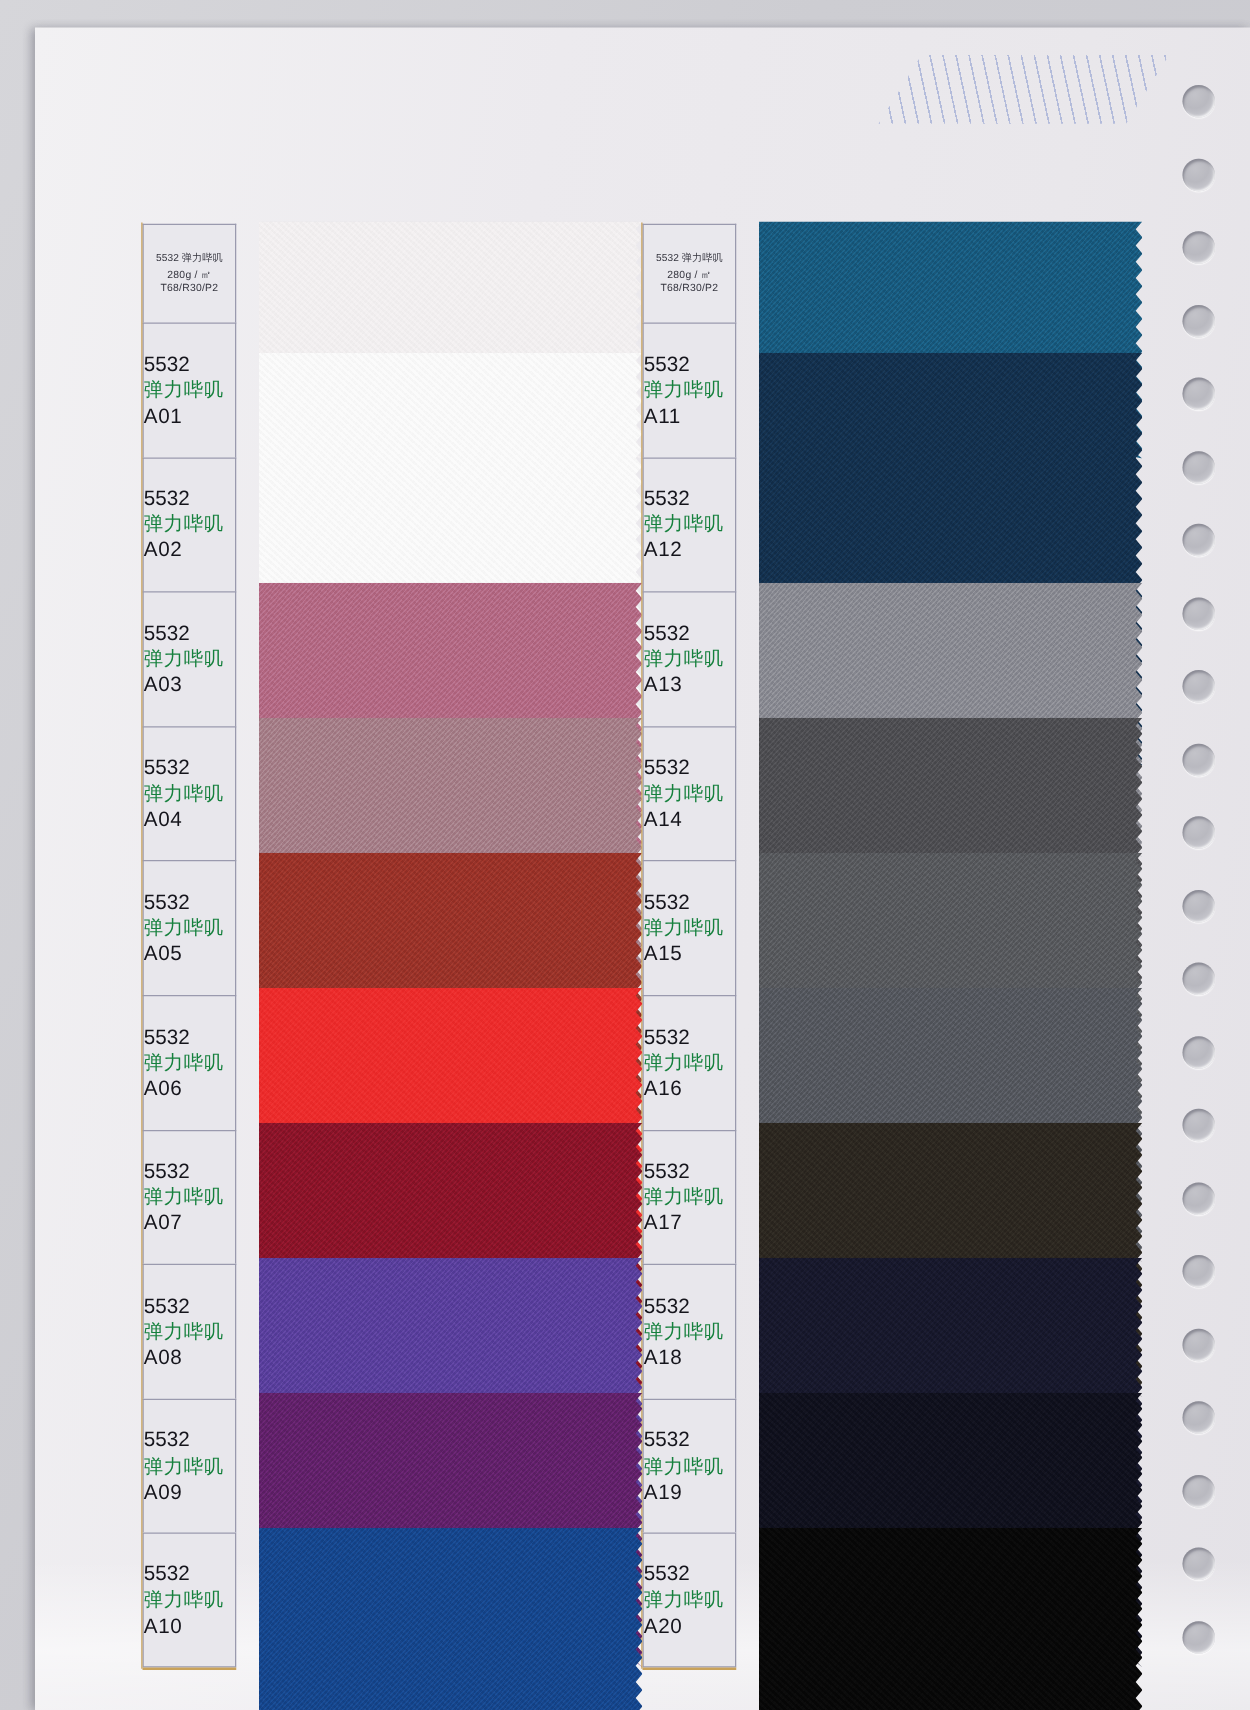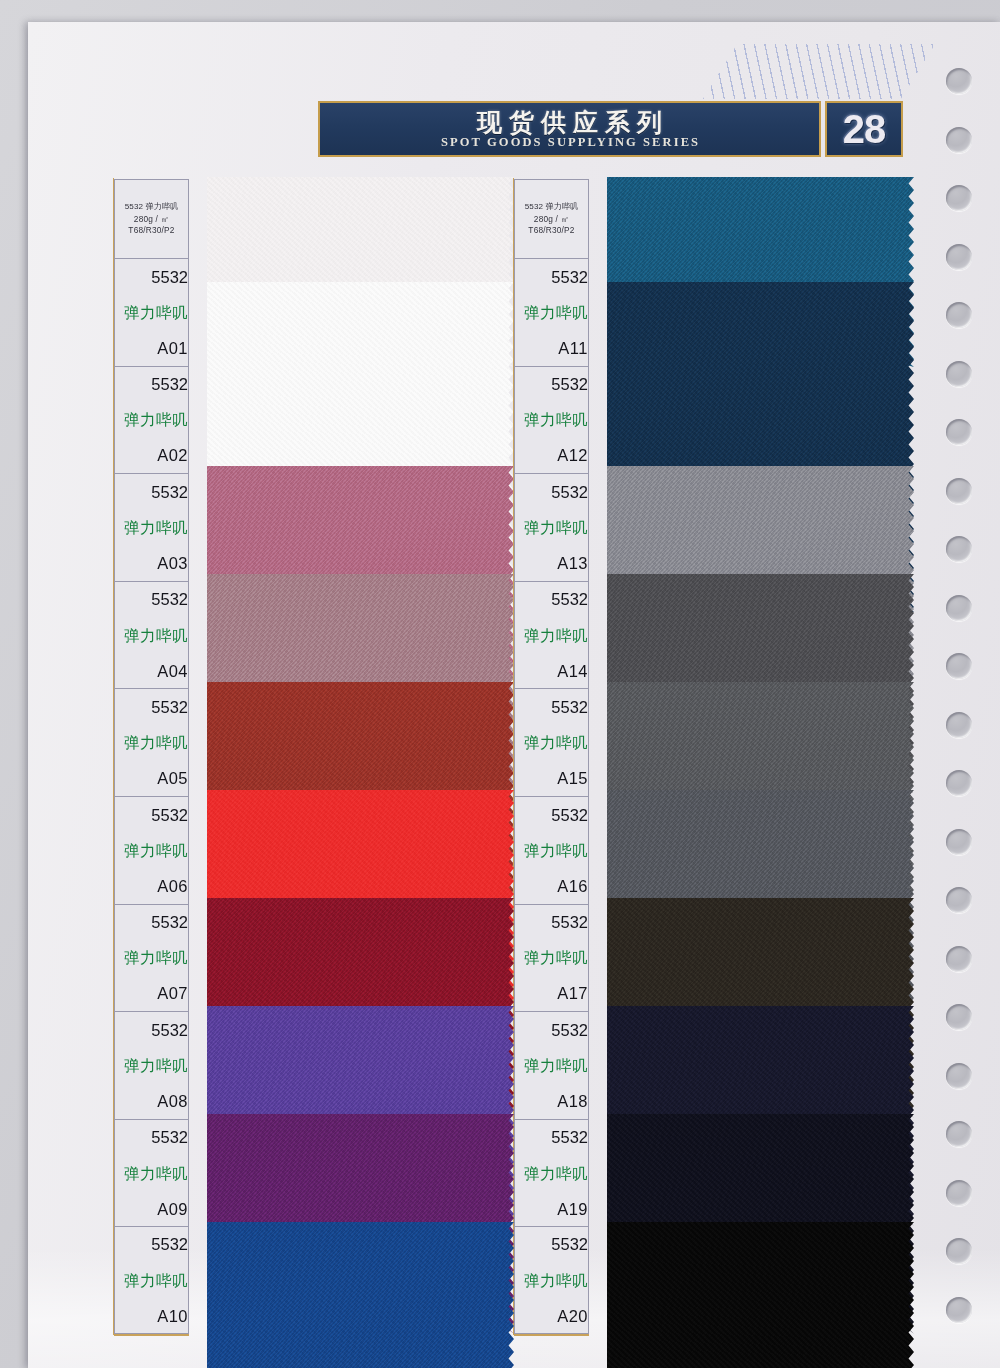--- a/index.html
+++ b/index.html
@@ -183,23 +183,23 @@
   .spec-line.wide { letter-spacing: .1px; font-size: 8.1px; }
 
   .label-cell {
     height: 107.6px;
     background: #e8e7ec;
     border: 1px solid #9a9aae;
     border-top: 1px solid #9a9aae;
     border-bottom: none;
     display: flex;
     flex-direction: column;
-    align-items: flex-end;
+    align-items: flex-start;
     justify-content: center;
-    gap: 18px;
+    gap: 3px;
     position: relative;
   }
   .label-cell:last-child { border-bottom: 1px solid #9a9aae; }
   
   .label-stack::before {
     content: "";
     position: absolute;
     left: -1.5px; top: -1px; bottom: -1px;
     width: 1.5px;
     background: #c9a25a;
@@ -248,29 +248,20 @@
 </style>
 </head>
 <body>
 
 <div id="backdrop"></div>
 
 <div id="page">
 
   <div id="hatch"></div>
 
-  <div id="header">
-    <div id="title-band" class="band">
-      <div id="title-cn">现货供应系列</div>
-      <div id="title-en">SPOT GOODS SUPPLYING SERIES</div>
-    </div>
-    <div id="page-number-box" class="band">
-      <span id="page-number">28</span>
-    </div>
-  </div>
 
   <div id="grid">
       <div class="column">
         <div class="swatch-stack">
           <div class="swatch" style="top: -2px; height: 190px; z-index: 1; background-color: rgb(244, 241, 242); clip-path: polygon(0% 0%, 100% 0%, 98.221% 3.421%, 100% 6.842%, 98.221% 10.263%, 100% 13.684%, 98.221% 17.105%, 100% 20.526%, 98.221% 23.947%, 100% 27.368%, 98.221% 30.789%, 100% 34.211%, 98.221% 37.632%, 100% 41.053%, 98.221% 44.474%, 100% 47.895%, 98.221% 51.316%, 100% 54.737%, 98.221% 58.158%, 100% 61.579%, 98.221% 65%, 100% 68.421%, 98.221% 71.842%, 100% 75.263%, 98.221% 78.684%, 100% 82.105%, 98.221% 85.526%, 100% 88.947%, 98.221% 92.368%, 100% 95.789%, 98.221% 99.211%, 100% 100%, 97.883% 97.126%, 95.765% 100%, 93.648% 97.126%, 91.531% 100%, 89.414% 97.126%, 87.296% 100%, 85.179% 97.126%, 83.062% 100%, 80.945% 97.126%, 78.827% 100%, 76.71% 97.126%, 74.593% 100%, 72.476% 97.126%, 70.358% 100%, 68.241% 97.126%, 66.124% 100%, 64.007% 97.126%, 61.889% 100%, 59.772% 97.126%, 57.655% 100%, 55.537% 97.126%, 53.42% 100%, 51.303% 97.126%, 49.186% 100%, 47.068% 97.126%, 44.951% 100%, 42.834% 97.126%, 40.717% 100%, 38.599% 97.126%, 36.482% 100%, 34.365% 97.126%, 32.248% 100%, 30.13% 97.126%, 28.013% 100%, 25.896% 97.126%, 23.779% 100%, 21.661% 97.126%, 19.544% 100%, 17.427% 97.126%, 15.309% 100%, 13.192% 97.126%, 11.075% 100%, 8.958% 97.126%, 6.84% 100%, 4.723% 97.126%, 2.606% 100%, 0.489% 97.126%, 0% 100%, 0% 0%);"></div>
           <div class="swatch" style="top: 103px; height: 330px; z-index: 2; background-color: rgb(251, 251, 251); clip-path: polygon(0% 0%, 100% 0%, 98.221% 1.97%, 100% 3.939%, 98.221% 5.909%, 100% 7.879%, 98.221% 9.848%, 100% 11.818%, 98.221% 13.788%, 100% 15.758%, 98.221% 17.727%, 100% 19.697%, 98.221% 21.667%, 100% 23.636%, 98.221% 25.606%, 100% 27.576%, 98.221% 29.545%, 100% 31.515%, 98.221% 33.485%, 100% 35.455%, 98.221% 37.424%, 100% 39.394%, 98.221% 41.364%, 100% 43.333%, 98.221% 45.303%, 100% 47.273%, 98.221% 49.242%, 100% 51.212%, 98.221% 53.182%, 100% 55.152%, 98.221% 57.121%, 100% 59.091%, 98.221% 61.061%, 100% 63.03%, 98.221% 65%, 100% 66.97%, 98.221% 68.939%, 100% 70.909%, 98.221% 72.879%, 100% 74.848%, 98.221% 76.818%, 100% 78.788%, 98.221% 80.758%, 100% 82.727%, 98.221% 84.697%, 100% 86.667%, 98.221% 88.636%, 100% 90.606%, 98.221% 92.576%, 100% 94.545%, 98.221% 96.515%, 100% 98.485%, 98.221% 100%, 100% 100%, 97.883% 98.345%, 95.765% 100%, 93.648% 98.345%, 91.531% 100%, 89.414% 98.345%, 87.296% 100%, 85.179% 98.345%, 83.062% 100%, 80.945% 98.345%, 78.827% 100%, 76.71% 98.345%, 74.593% 100%, 72.476% 98.345%, 70.358% 100%, 68.241% 98.345%, 66.124% 100%, 64.007% 98.345%, 61.889% 100%, 59.772% 98.345%, 57.655% 100%, 55.537% 98.345%, 53.42% 100%, 51.303% 98.345%, 49.186% 100%, 47.068% 98.345%, 44.951% 100%, 42.834% 98.345%, 40.717% 100%, 38.599% 98.345%, 36.482% 100%, 34.365% 98.345%, 32.248% 100%, 30.13% 98.345%, 28.013% 100%, 25.896% 98.345%, 23.779% 100%, 21.661% 98.345%, 19.544% 100%, 17.427% 98.345%, 15.309% 100%, 13.192% 98.345%, 11.075% 100%, 8.958% 98.345%, 6.84% 100%, 4.723% 98.345%, 2.606% 100%, 0.489% 98.345%, 0% 100%, 0% 0%);"></div>
           <div class="swatch" style="top: 287px; height: 220px; z-index: 3; background-color: rgb(181, 107, 134); clip-path: polygon(0% 0%, 100% 0%, 98.221% 2.955%, 100% 5.909%, 98.221% 8.864%, 100% 11.818%, 98.221% 14.773%, 100% 17.727%, 98.221% 20.682%, 100% 23.636%, 98.221% 26.591%, 100% 29.545%, 98.221% 32.5%, 100% 35.455%, 98.221% 38.409%, 100% 41.364%, 98.221% 44.318%, 100% 47.273%, 98.221% 50.227%, 100% 53.182%, 98.221% 56.136%, 100% 59.091%, 98.221% 62.045%, 100% 65%, 98.221% 67.955%, 100% 70.909%, 98.221% 73.864%, 100% 76.818%, 98.221% 79.773%, 100% 82.727%, 98.221% 85.682%, 100% 88.636%, 98.221% 91.591%, 100% 94.545%, 98.221% 97.5%, 100% 100%, 97.883% 97.518%, 95.765% 100%, 93.648% 97.518%, 91.531% 100%, 89.414% 97.518%, 87.296% 100%, 85.179% 97.518%, 83.062% 100%, 80.945% 97.518%, 78.827% 100%, 76.71% 97.518%, 74.593% 100%, 72.476% 97.518%, 70.358% 100%, 68.241% 97.518%, 66.124% 100%, 64.007% 97.518%, 61.889% 100%, 59.772% 97.518%, 57.655% 100%, 55.537% 97.518%, 53.42% 100%, 51.303% 97.518%, 49.186% 100%, 47.068% 97.518%, 44.951% 100%, 42.834% 97.518%, 40.717% 100%, 38.599% 97.518%, 36.482% 100%, 34.365% 97.518%, 32.248% 100%, 30.13% 97.518%, 28.013% 100%, 25.896% 97.518%, 23.779% 100%, 21.661% 97.518%, 19.544% 100%, 17.427% 97.518%, 15.309% 100%, 13.192% 97.518%, 11.075% 100%, 8.958% 97.518%, 6.84% 100%, 4.723% 97.518%, 2.606% 100%, 0.489% 97.518%, 0% 100%, 0% 0%);"></div>
           <div class="swatch" style="top: 395px; height: 220px; z-index: 4; background-color: rgb(167, 128, 138); clip-path: polygon(0% 0%, 100% 0%, 98.221% 2.955%, 100% 5.909%, 98.221% 8.864%, 100% 11.818%, 98.221% 14.773%, 100% 17.727%, 98.221% 20.682%, 100% 23.636%, 98.221% 26.591%, 100% 29.545%, 98.221% 32.5%, 100% 35.455%, 98.221% 38.409%, 100% 41.364%, 98.221% 44.318%, 100% 47.273%, 98.221% 50.227%, 100% 53.182%, 98.221% 56.136%, 100% 59.091%, 98.221% 62.045%, 100% 65%, 98.221% 67.955%, 100% 70.909%, 98.221% 73.864%, 100% 76.818%, 98.221% 79.773%, 100% 82.727%, 98.221% 85.682%, 100% 88.636%, 98.221% 91.591%, 100% 94.545%, 98.221% 97.5%, 100% 100%, 97.883% 97.518%, 95.765% 100%, 93.648% 97.518%, 91.531% 100%, 89.414% 97.518%, 87.296% 100%, 85.179% 97.518%, 83.062% 100%, 80.945% 97.518%, 78.827% 100%, 76.71% 97.518%, 74.593% 100%, 72.476% 97.518%, 70.358% 100%, 68.241% 97.518%, 66.124% 100%, 64.007% 97.518%, 61.889% 100%, 59.772% 97.518%, 57.655% 100%, 55.537% 97.518%, 53.42% 100%, 51.303% 97.518%, 49.186% 100%, 47.068% 97.518%, 44.951% 100%, 42.834% 97.518%, 40.717% 100%, 38.599% 97.518%, 36.482% 100%, 34.365% 97.518%, 32.248% 100%, 30.13% 97.518%, 28.013% 100%, 25.896% 97.518%, 23.779% 100%, 21.661% 97.518%, 19.544% 100%, 17.427% 97.518%, 15.309% 100%, 13.192% 97.518%, 11.075% 100%, 8.958% 97.518%, 6.84% 100%, 4.723% 97.518%, 2.606% 100%, 0.489% 97.518%, 0% 100%, 0% 0%);"></div>
           <div class="swatch" style="top: 503px; height: 220px; z-index: 5; background-color: rgb(155, 50, 40); clip-path: polygon(0% 0%, 100% 0%, 98.221% 2.955%, 100% 5.909%, 98.221% 8.864%, 100% 11.818%, 98.221% 14.773%, 100% 17.727%, 98.221% 20.682%, 100% 23.636%, 98.221% 26.591%, 100% 29.545%, 98.221% 32.5%, 100% 35.455%, 98.221% 38.409%, 100% 41.364%, 98.221% 44.318%, 100% 47.273%, 98.221% 50.227%, 100% 53.182%, 98.221% 56.136%, 100% 59.091%, 98.221% 62.045%, 100% 65%, 98.221% 67.955%, 100% 70.909%, 98.221% 73.864%, 100% 76.818%, 98.221% 79.773%, 100% 82.727%, 98.221% 85.682%, 100% 88.636%, 98.221% 91.591%, 100% 94.545%, 98.221% 97.5%, 100% 100%, 97.883% 97.518%, 95.765% 100%, 93.648% 97.518%, 91.531% 100%, 89.414% 97.518%, 87.296% 100%, 85.179% 97.518%, 83.062% 100%, 80.945% 97.518%, 78.827% 100%, 76.71% 97.518%, 74.593% 100%, 72.476% 97.518%, 70.358% 100%, 68.241% 97.518%, 66.124% 100%, 64.007% 97.518%, 61.889% 100%, 59.772% 97.518%, 57.655% 100%, 55.537% 97.518%, 53.42% 100%, 51.303% 97.518%, 49.186% 100%, 47.068% 97.518%, 44.951% 100%, 42.834% 97.518%, 40.717% 100%, 38.599% 97.518%, 36.482% 100%, 34.365% 97.518%, 32.248% 100%, 30.13% 97.518%, 28.013% 100%, 25.896% 97.518%, 23.779% 100%, 21.661% 97.518%, 19.544% 100%, 17.427% 97.518%, 15.309% 100%, 13.192% 97.518%, 11.075% 100%, 8.958% 97.518%, 6.84% 100%, 4.723% 97.518%, 2.606% 100%, 0.489% 97.518%, 0% 100%, 0% 0%);"></div>
           <div class="swatch" style="top: 611px; height: 220px; z-index: 6; background-color: rgb(238, 43, 43); clip-path: polygon(0% 0%, 100% 0%, 98.221% 2.955%, 100% 5.909%, 98.221% 8.864%, 100% 11.818%, 98.221% 14.773%, 100% 17.727%, 98.221% 20.682%, 100% 23.636%, 98.221% 26.591%, 100% 29.545%, 98.221% 32.5%, 100% 35.455%, 98.221% 38.409%, 100% 41.364%, 98.221% 44.318%, 100% 47.273%, 98.221% 50.227%, 100% 53.182%, 98.221% 56.136%, 100% 59.091%, 98.221% 62.045%, 100% 65%, 98.221% 67.955%, 100% 70.909%, 98.221% 73.864%, 100% 76.818%, 98.221% 79.773%, 100% 82.727%, 98.221% 85.682%, 100% 88.636%, 98.221% 91.591%, 100% 94.545%, 98.221% 97.5%, 100% 100%, 97.883% 97.518%, 95.765% 100%, 93.648% 97.518%, 91.531% 100%, 89.414% 97.518%, 87.296% 100%, 85.179% 97.518%, 83.062% 100%, 80.945% 97.518%, 78.827% 100%, 76.71% 97.518%, 74.593% 100%, 72.476% 97.518%, 70.358% 100%, 68.241% 97.518%, 66.124% 100%, 64.007% 97.518%, 61.889% 100%, 59.772% 97.518%, 57.655% 100%, 55.537% 97.518%, 53.42% 100%, 51.303% 97.518%, 49.186% 100%, 47.068% 97.518%, 44.951% 100%, 42.834% 97.518%, 40.717% 100%, 38.599% 97.518%, 36.482% 100%, 34.365% 97.518%, 32.248% 100%, 30.13% 97.518%, 28.013% 100%, 25.896% 97.518%, 23.779% 100%, 21.661% 97.518%, 19.544% 100%, 17.427% 97.518%, 15.309% 100%, 13.192% 97.518%, 11.075% 100%, 8.958% 97.518%, 6.84% 100%, 4.723% 97.518%, 2.606% 100%, 0.489% 97.518%, 0% 100%, 0% 0%);"></div>

